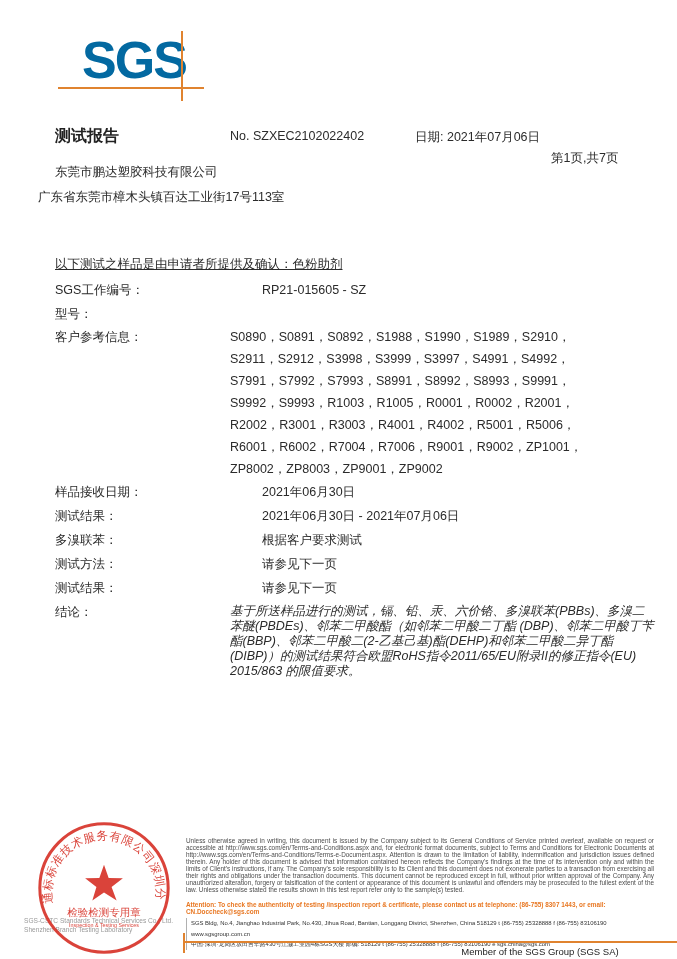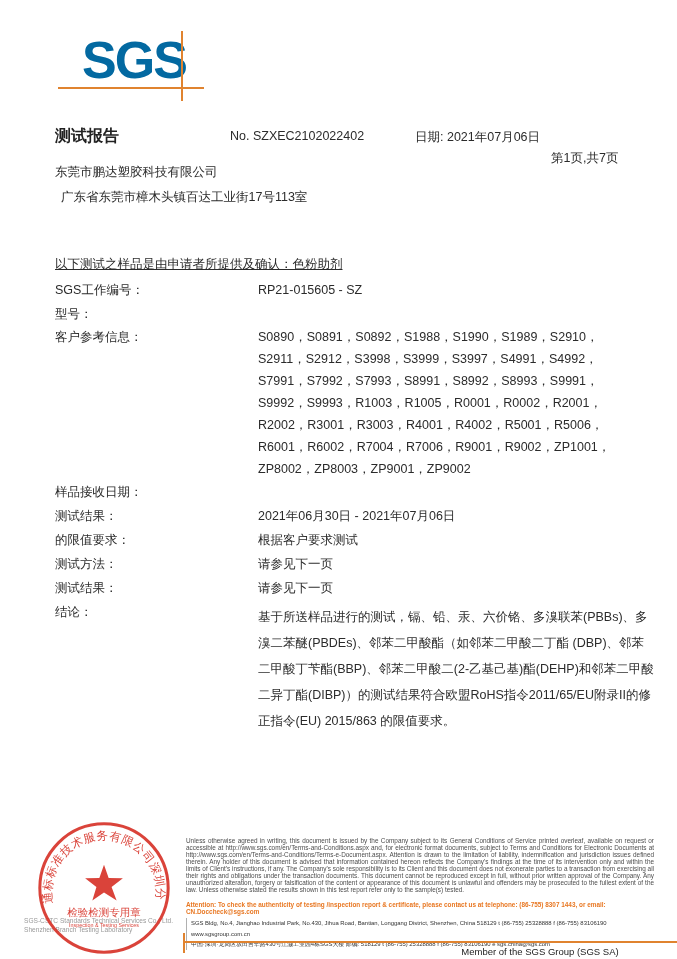--- a/index.html
+++ b/index.html
@@ -12,33 +12,33 @@
   .logo-hline{position:absolute;left:58px;top:87px;width:146px;height:2px;background:#e0832f;}
   .logo-vline{position:absolute;left:181px;top:31px;width:2px;height:70px;background:#e0832f;}
 
   
   .doc-title{position:absolute;left:55px;top:126px;font-size:16px;font-weight:bold;color:#222;}
   .report-no{position:absolute;left:230px;top:129px;font-size:12.5px;}
   .report-date{position:absolute;left:415px;top:129px;font-size:12.5px;}
   .page-num{position:absolute;left:551px;top:129px;font-size:12.5px;margin-top:21px;}
 
   .company{position:absolute;left:55px;top:164px;font-size:12.5px;}
-  .company-addr{position:absolute;left:61px;top:189px;font-size:12.5px;}
+  .company-addr{position:absolute;left:38px;top:189px;font-size:12.5px;}
 
   .statement{position:absolute;left:55px;top:256px;font-size:12.5px;text-decoration:underline;}
 
   
   .fields{position:absolute;left:55px;top:278px;width:600px;font-size:12.5px;}
   .frow{display:flex;align-items:flex-start;}
   .frow .lbl{width:175px;flex:0 0 175px;}
-  .frow .val{flex:1;margin-left:28px;}
-  .row-line{line-height:24px;}
+  .frow .val{flex:1;}
+  .row-line{line-height:24px;gap:32px;}
   .ref-line{line-height:22px;}
   .conclusion-row{margin-top:4px;justify-content:space-between;}
-  .conclusion-row .val{line-height:26px;width:428px;}
+  .conclusion-row .val{line-height:15px;width:428px;font-style:italic;}
 
   
   .fineprint{position:absolute;left:186px;top:837px;width:468px;font-size:6.4px;
              line-height:7.0px;color:#4d4d4d;text-align:justify;}
   .attention{position:absolute;left:186px;top:901px;width:468px;font-size:6.4px;
              line-height:7.4px;color:#e87722;font-weight:bold;}
   .addr-block{position:absolute;left:186px;top:918px;width:470px;font-size:5.9px;
               line-height:10.5px;color:#333;border-left:1px solid #b0b0b0;padding-left:4px;}
   .footer-hline{position:absolute;left:183px;top:941px;width:494px;height:2px;background:#e0832f;}
   .footer-vline{position:absolute;left:183px;top:933px;width:2px;height:20px;background:#e0832f;}
@@ -83,27 +83,28 @@
         <div class="ref-line">S2911，S2912，S3998，S3999，S3997，S4991，S4992，</div>
         <div class="ref-line">S7991，S7992，S7993，S8991，S8992，S8993，S9991，</div>
         <div class="ref-line">S9992，S9993，R1003，R1005，R0001，R0002，R2001，</div>
         <div class="ref-line">R2002，R3001，R3003，R4001，R4002，R5001，R5006，</div>
         <div class="ref-line">R6001，R6002，R7004，R7006，R9001，R9002，ZP1001，</div>
         <div class="ref-line">ZP8002，ZP8003，ZP9001，ZP9002</div>
       </div>
     </div>
     <div class="frow row-line">
       <div class="lbl">样品接收日期：</div>
+      <div class="val">2021年06月30日</div>
     </div>
     <div class="frow row-line">
       <div class="lbl">测试结果：</div>
       <div class="val">2021年06月30日 - 2021年07月06日</div>
     </div>
     <div class="frow row-line">
-      <div class="lbl">的限值要求：</div>
+      <div class="lbl">多溴联苯：</div>
       <div class="val">根据客户要求测试</div>
     </div>
     <div class="frow row-line">
       <div class="lbl">测试方法：</div>
       <div class="val">请参见下一页</div>
     </div>
     <div class="frow row-line">
       <div class="lbl">测试结果：</div>
       <div class="val">请参见下一页</div>
     </div>

